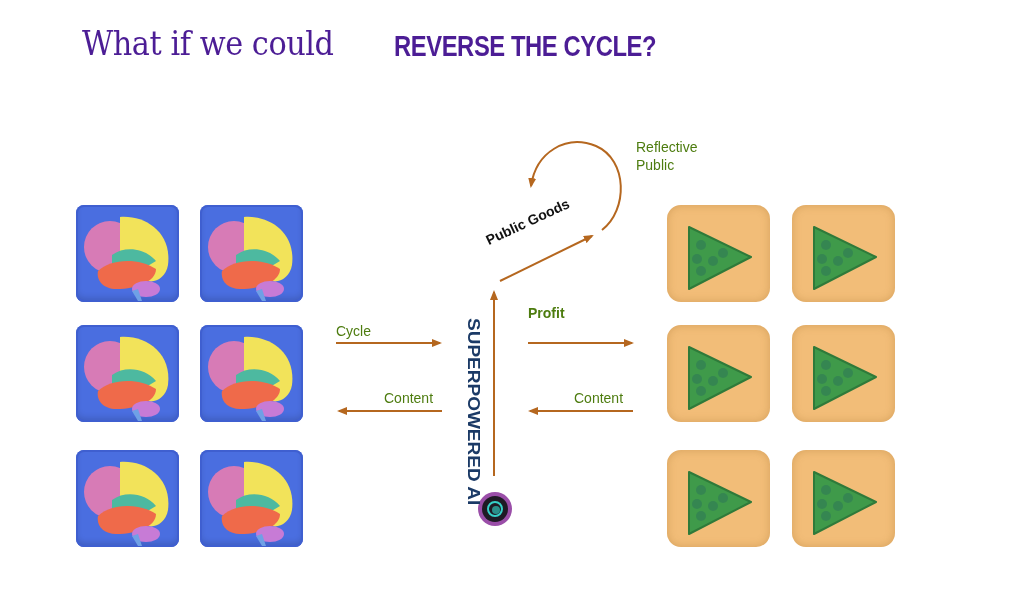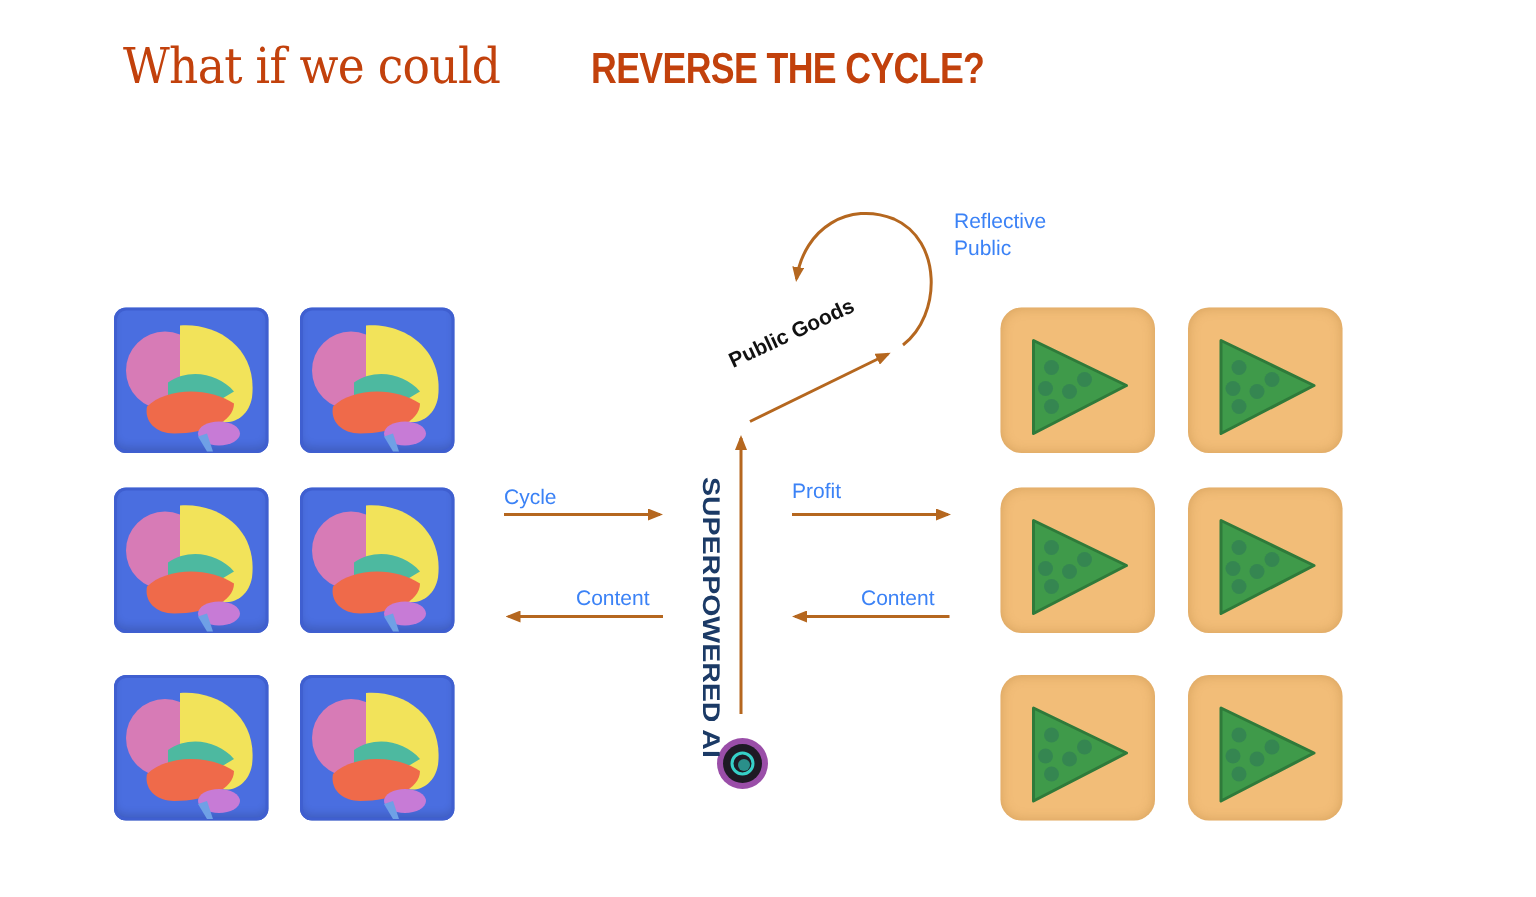--- a/index.html
+++ b/index.html
@@ -1,26 +1,26 @@
 <!DOCTYPE html>
 <html><head>
 <meta charset="utf-8">
 <style>
   html, body { margin: 0; padding: 0; background: #ffffff; }
   body { width: 1024px; height: 598px; position: relative; overflow: hidden; font-family: "Liberation Sans", sans-serif; }
 
-  .title { position: absolute; left: 82px; top: 24px; white-space: nowrap; color: #c2410c; }
+  .title { position: absolute; left: 82px; top: 24px; white-space: nowrap; color: #4c1d95; }
   .title .serif { font-family: "DejaVu Serif", serif; font-size: 33px; letter-spacing: -0.5px; transform: scaleX(0.92); display: inline-block; transform-origin: left center; }
   .title .bold { font-family: "Liberation Sans", sans-serif; font-weight: bold; font-size: 29px; letter-spacing: -0.5px; display: inline-block; transform: scaleX(0.82); transform-origin: left center; position: absolute; left: 312px; top: 6px; }
 
   .tile { position: absolute; width: 103px; height: 97px; }
   .brain-tile { background: #4a6ee0; border-radius: 8px; box-shadow: inset 0 0 0 2px #3f5fd0, inset 0 -4px 6px rgba(0,0,0,0.15); }
   .play-tile { background: #f2bd78; border-radius: 14px; box-shadow: inset 0 0 8px rgba(160,110,40,0.35); }
 
-  .label { position: absolute; font-size: 14px; color: #3b82f6; white-space: nowrap; }
+  .label { position: absolute; font-size: 14px; color: #4d7c0f; white-space: nowrap; }
   .vertical-label { position: absolute; left: 462px; top: 318px; color: #1b3a66; font-weight: bold; font-size: 19px; letter-spacing: 0px; writing-mode: vertical-rl; white-space: nowrap; transform: scaleX(0.85); }
   .pg-label { position: absolute; left: 490px; top: 232px; font-weight: bold; font-size: 14px; color: #111; transform: rotate(-25deg); transform-origin: left bottom; white-space: nowrap; }
 
   svg.overlay { position: absolute; left: 0; top: 0; }
 </style>
 </head>
 <body>
 
 <div class="title">
   <span class="serif">What if we could</span>
@@ -169,18 +169,18 @@
   <g>
     <circle cx="495" cy="509" r="17" fill="#9a4ea8"></circle>
     <circle cx="495" cy="509" r="13" fill="#1e1a24"></circle>
     <circle cx="495" cy="509" r="7" fill="none" stroke="#36d0c8" stroke-width="2"></circle>
     <circle cx="496" cy="510" r="4" fill="#2a8f8a"></circle>
   </g>
 </svg>
 
 <div class="label" style="left:336px;top:323px;">Cycle</div>
 <div class="label" style="left:384px;top:390px;">Content</div>
-<div class="label" style="left:528px;top:319px;">Profit</div>
+<div class="label" style="left:528px;top:305px;font-weight:bold;">Profit</div>
 <div class="label" style="left:574px;top:390px;">Content</div>
 <div class="label" style="left:636px;top:139px;">Reflective</div>
 <div class="label" style="left:636px;top:157px;">Public</div>
 <div class="pg-label">Public Goods</div>
 <div class="vertical-label">SUPERPOWERED AI</div>
 
 </body></html>

